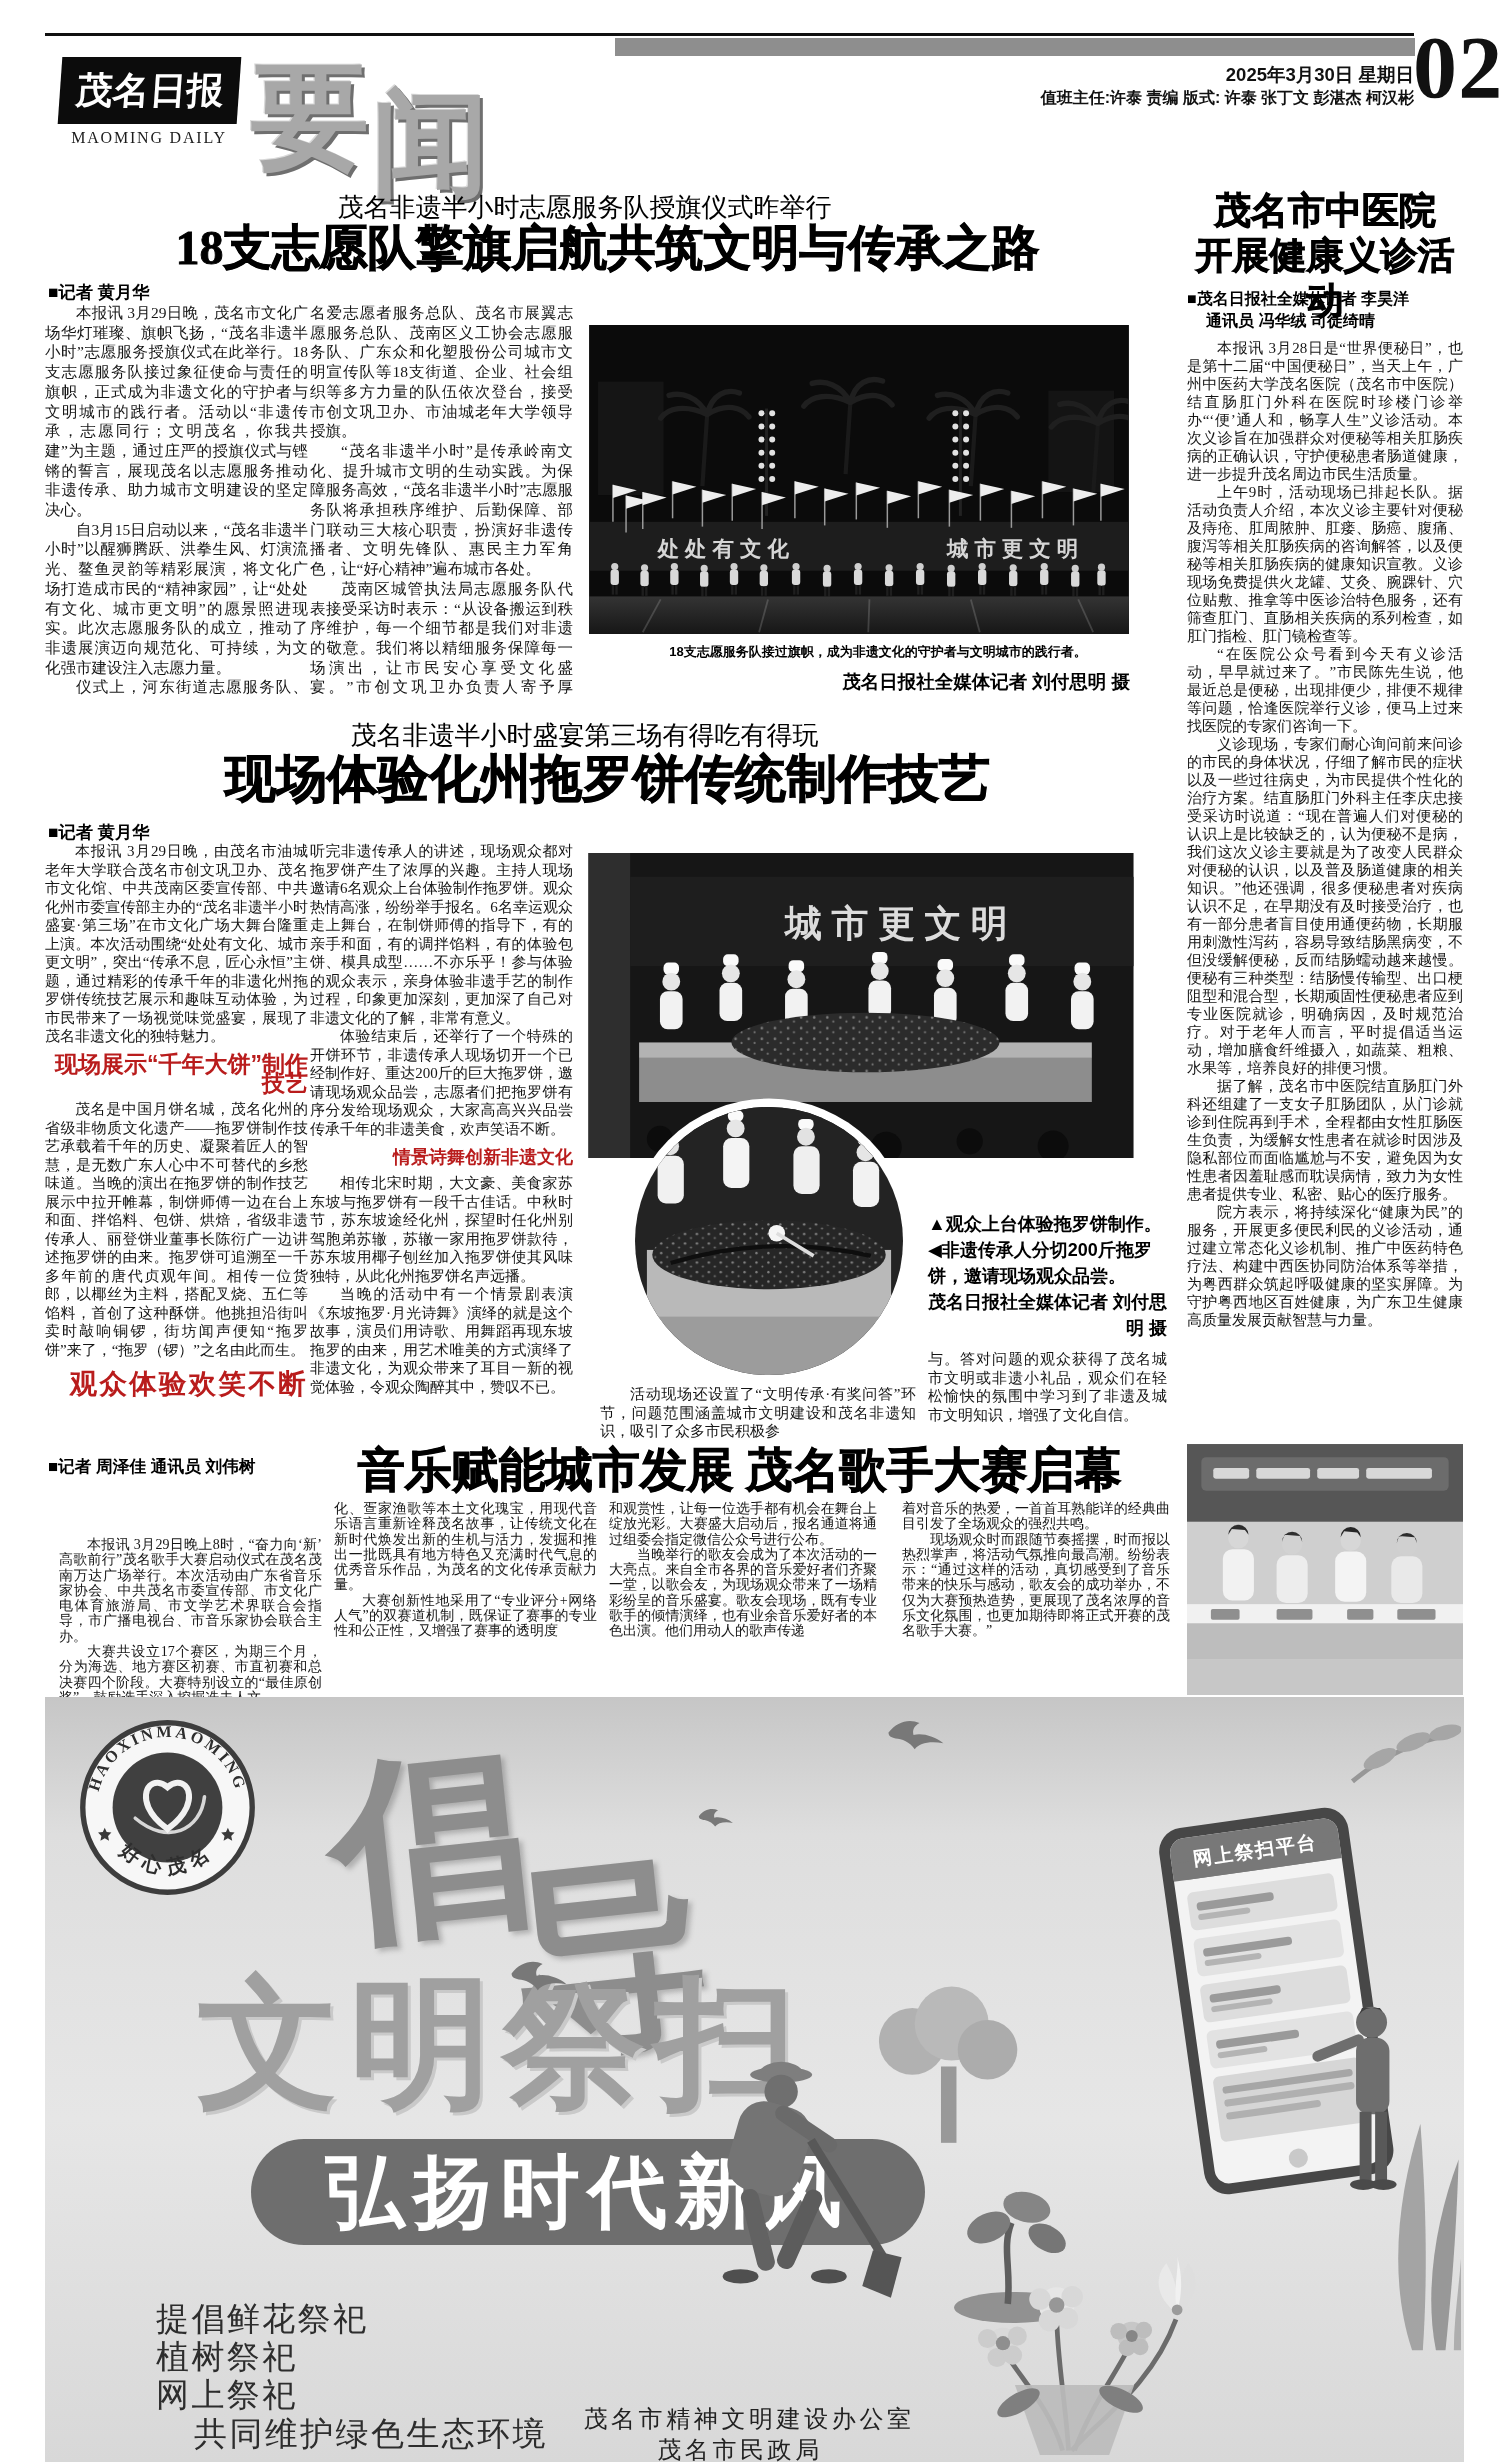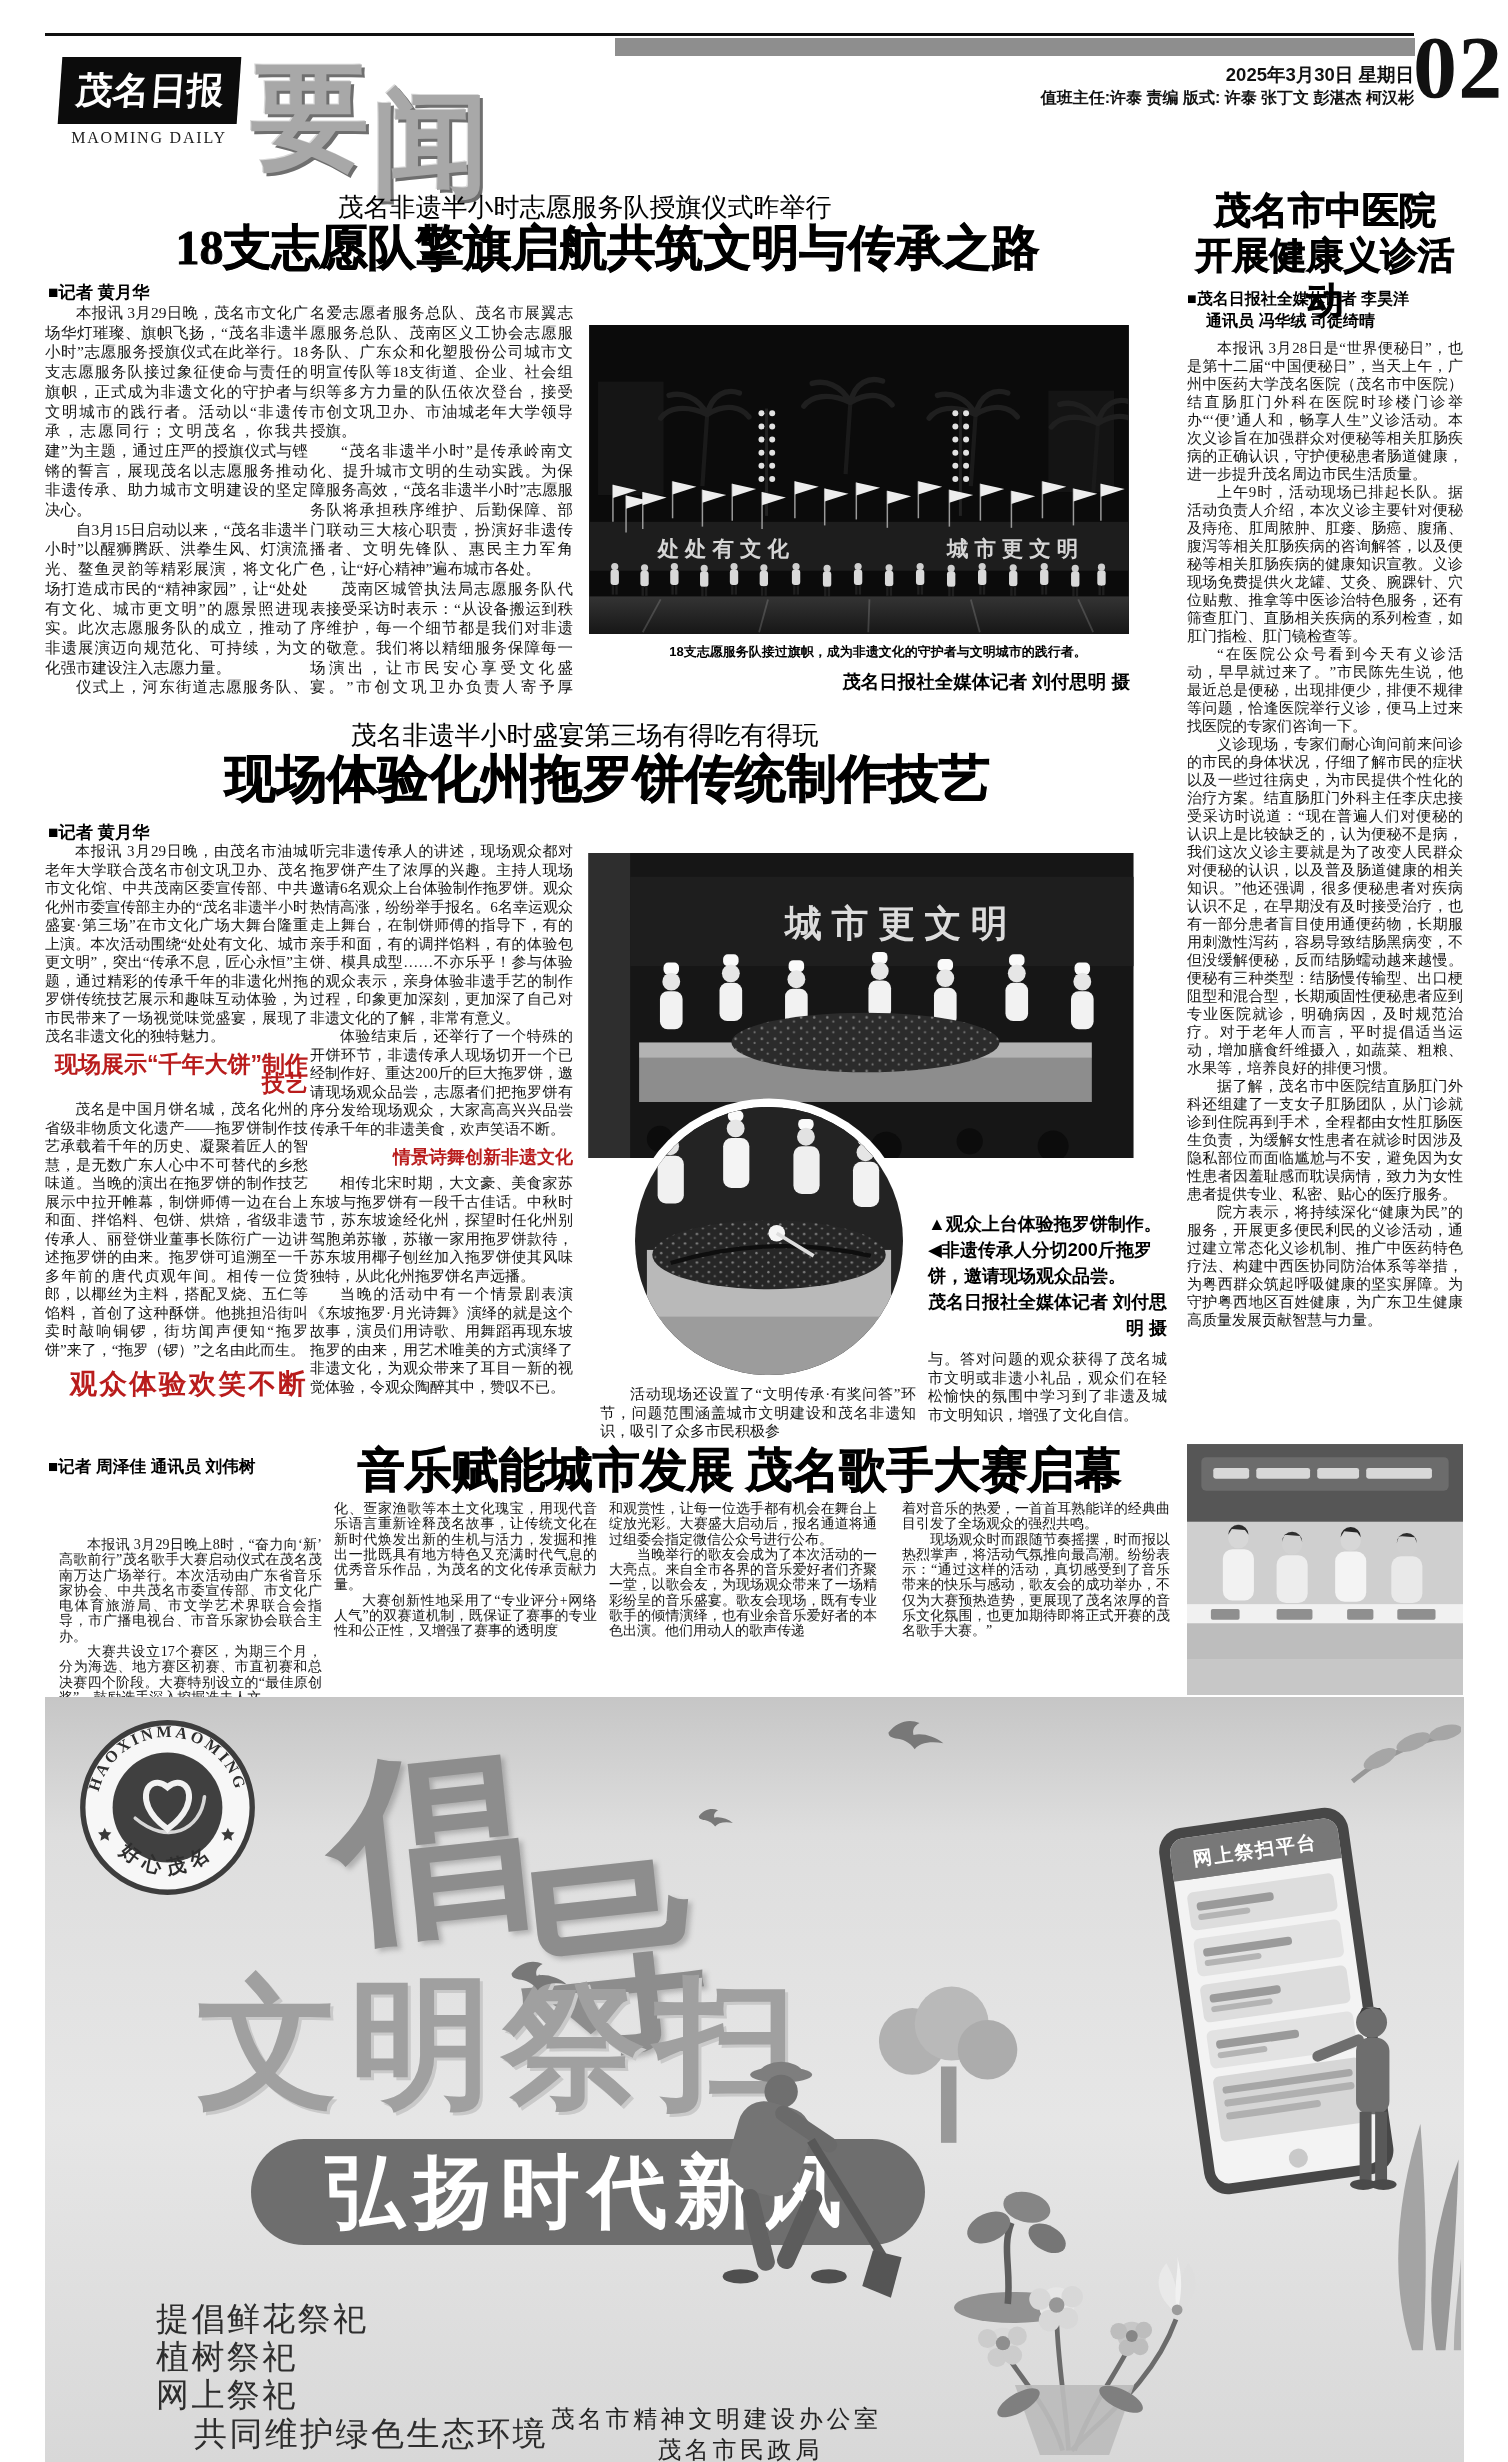--- a/index.html
+++ b/index.html
@@ -534,17 +534,17 @@
       <ellipse cx="268" cy="214" rx="40" ry="16" fill="#7f7f7f" transform="rotate(26 268 214)"></ellipse>
     </g>
 
     <g transform="translate(1538,640)" fill="#a4a4a4">
       <path d="M30,440 C-10,320 6,180 44,60 C54,200 56,320 48,440 Z"></path>
       <path d="M70,440 C50,340 70,220 108,120 C104,250 96,340 86,440 Z" fill="#989898"></path>
       <path d="M100,440 C100,360 120,280 112,200 C130,300 124,380 116,440 Z" fill="#aeaeae"></path>
     </g>
   </svg>
 
-  <div class="abs poster-credit" style="left:501px;top:2403px;width:430px;font-family:Liberation Mono, monospace;">茂名市精神文明建设办公室</div>
+  <div class="abs poster-credit" style="left:534px;top:2403px;width:430px;font-family:Liberation Mono, monospace;">茂名市精神文明建设办公室</div>
   <div class="abs poster-credit" style="left:525px;top:2434px;width:430px;">茂名市民政局</div>
 
 </div>
 
 
 </body></html>

